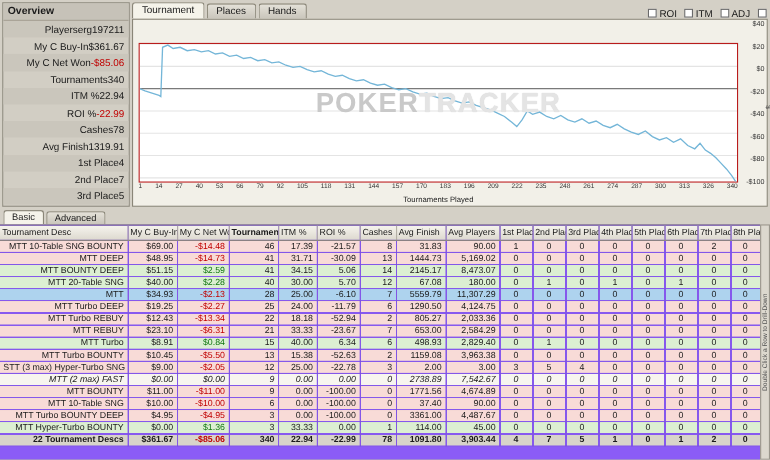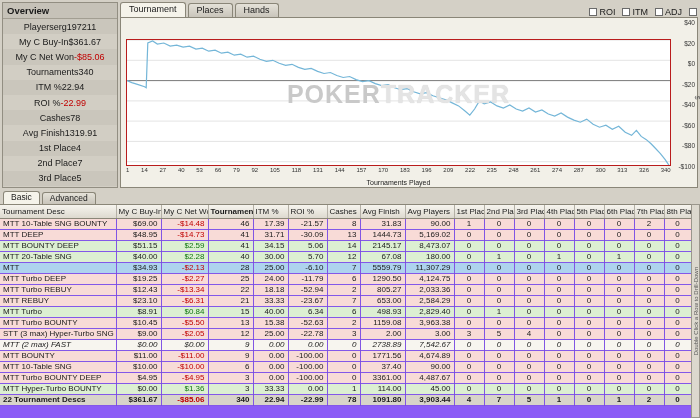--- a/index.html
+++ b/index.html
@@ -5,21 +5,21 @@
   * { margin:0; padding:0; box-sizing:border-box; }
   html,body { background:#888; }
   .app { position:relative; width:700px; height:418px; background:#d4d0c6;
          font-family:"Liberation Sans",sans-serif; font-size:9px; color:#1a1a1a; overflow:hidden; }
 
   
   .overview { position:absolute; left:2px; top:2px; width:116px; height:186px;
               background:#d2cec4; border:1px solid #928e82; overflow:hidden; }
   .ov-title { font-weight:bold; font-size:9.5px; padding:2px 4px; background:#c6c2b8;
               border-bottom:1px solid #a29e92; }
-  .ov-row { display:flex; justify-content:center; align-items:center;
+  .ov-row { display:flex; justify-content:flex-end; align-items:center;
             height:15.2px; padding:0 4px; }
   .ov-row:nth-child(odd){ background:#cac6bc; }
   .red { color:#c00000; }
   .green { color:#117711; }
 
   
   .chartp { position:absolute; left:120px; top:2px; right:2px; height:186px; }
   .ctabs { height:15px; display:flex; align-items:flex-end;gap:28px; }
   .tab { background:linear-gradient(#e4e1d8,#c9c5bb); border:1px solid #8a8678; border-bottom:none;
          border-radius:3px 3px 0 0; padding:1px 8px 2px; margin-right:2px; font-size:9px; cursor:default; }
@@ -56,21 +56,21 @@
   .fbtn.active { background:#c9c5bb; box-shadow:inset 0 1px 2px rgba(0,0,0,.25); }
   .gridwrap { position:absolute; left:0; top:14px; width:691px; bottom:0; background:#8b5cf6;
               border-top:1px solid #8a8678; overflow:hidden; }
   table { border-collapse:collapse; table-layout:fixed; width:691px; }
   th { background:linear-gradient(#f6f4ee,#ddd9cf); border-right:1px solid #b4b0a6;
        border-bottom:1px solid #8a8678; font-size:8px; font-weight:normal; text-align:left;
        padding:1px 2px; height:13px; overflow:hidden; white-space:nowrap; cursor:default; }
   th.sorted { font-weight:bold; }
   td { font-size:8px; height:11px; padding:0 3px; overflow:hidden; white-space:nowrap;
        border-right:1px solid rgba(0,0,0,.07); border-bottom:1px solid rgba(0,0,0,.05); }
-  td.l { text-align:left; } td.r { text-align:right; } td.c { text-align:center; }
+  td.l { text-align:right; } td.r { text-align:right; } td.c { text-align:center; }
   tr.neg td { background:#f8dbd7; }
   tr.pos td { background:#dcefd2; }
   tr.zero td { background:#f7f5ef;font-style:italic; }
   tr.sel td { background:#aed3ee; }
   tr.total td { background:#d8d4ca; font-weight:bold; border-top:1px solid #8a8678; }
   .side-strip { position:absolute; right:0; top:14px; bottom:0; width:9px; background:#dcd8ce;
                 border:1px solid #9a968c; display:flex; align-items:center; justify-content:center; }
   .side-strip span { writing-mode:vertical-rl; transform:rotate(180deg); font-size:6px; color:#555;
                      white-space:nowrap; }
 </style>

